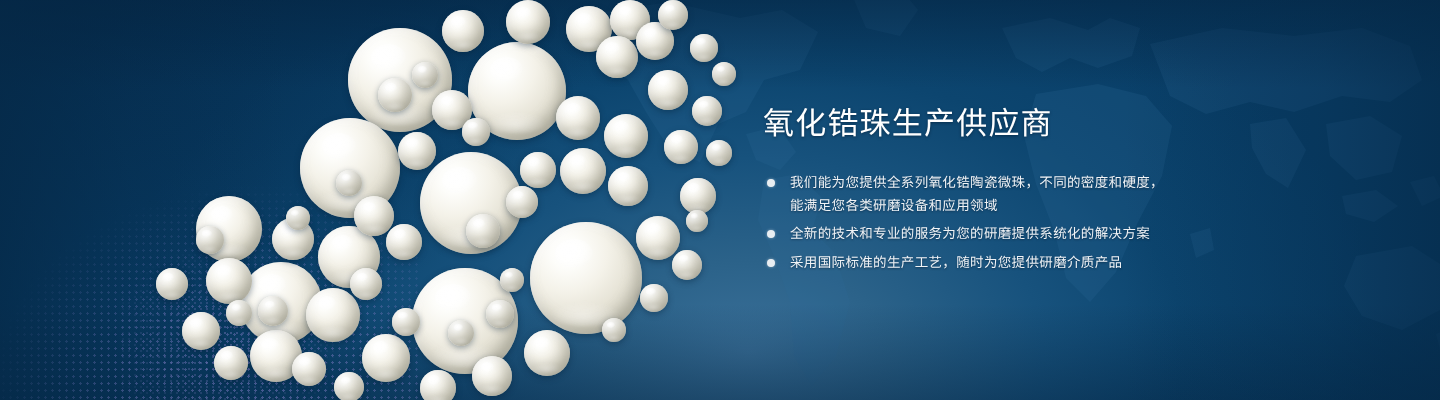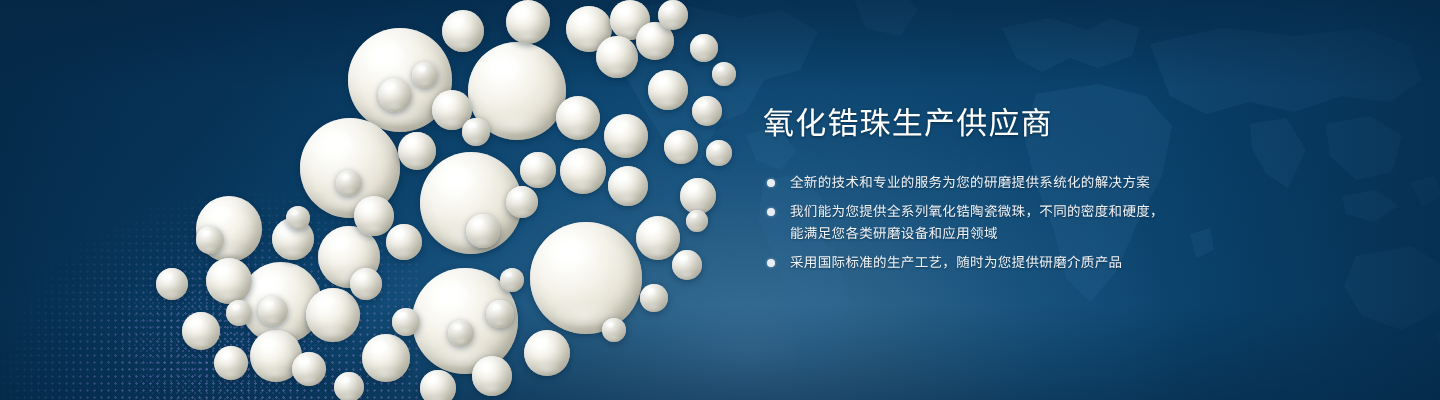--- a/index.html
+++ b/index.html
@@ -260,27 +260,27 @@
   </div>
 
   <div class="content">
 
     <h1 class="title">氧化锆珠生产供应商</h1>
 
     <ul class="bullets">
 
       <li class="bullet">
         <span class="dot"></span>
-        <span>全新的技术和专业的服务为您的研磨提供系统化的解决方案</span>
+        <span>我们能为您提供全系列氧化锆陶瓷微珠，不同的密度和硬度，</span>
+        <span class="l2">能满足您各类研磨设备和应用领域</span>
       </li>
 
       <li class="bullet">
         <span class="dot"></span>
-        <span>我们能为您提供全系列氧化锆陶瓷微珠，不同的密度和硬度，</span>
-        <span class="l2">能满足您各类研磨设备和应用领域</span>
+        <span>全新的技术和专业的服务为您的研磨提供系统化的解决方案</span>
       </li>
 
       <li class="bullet">
         <span class="dot"></span>
         <span>采用国际标准的生产工艺，随时为您提供研磨介质产品</span>
       </li>
 
     </ul>
   </div>
 

